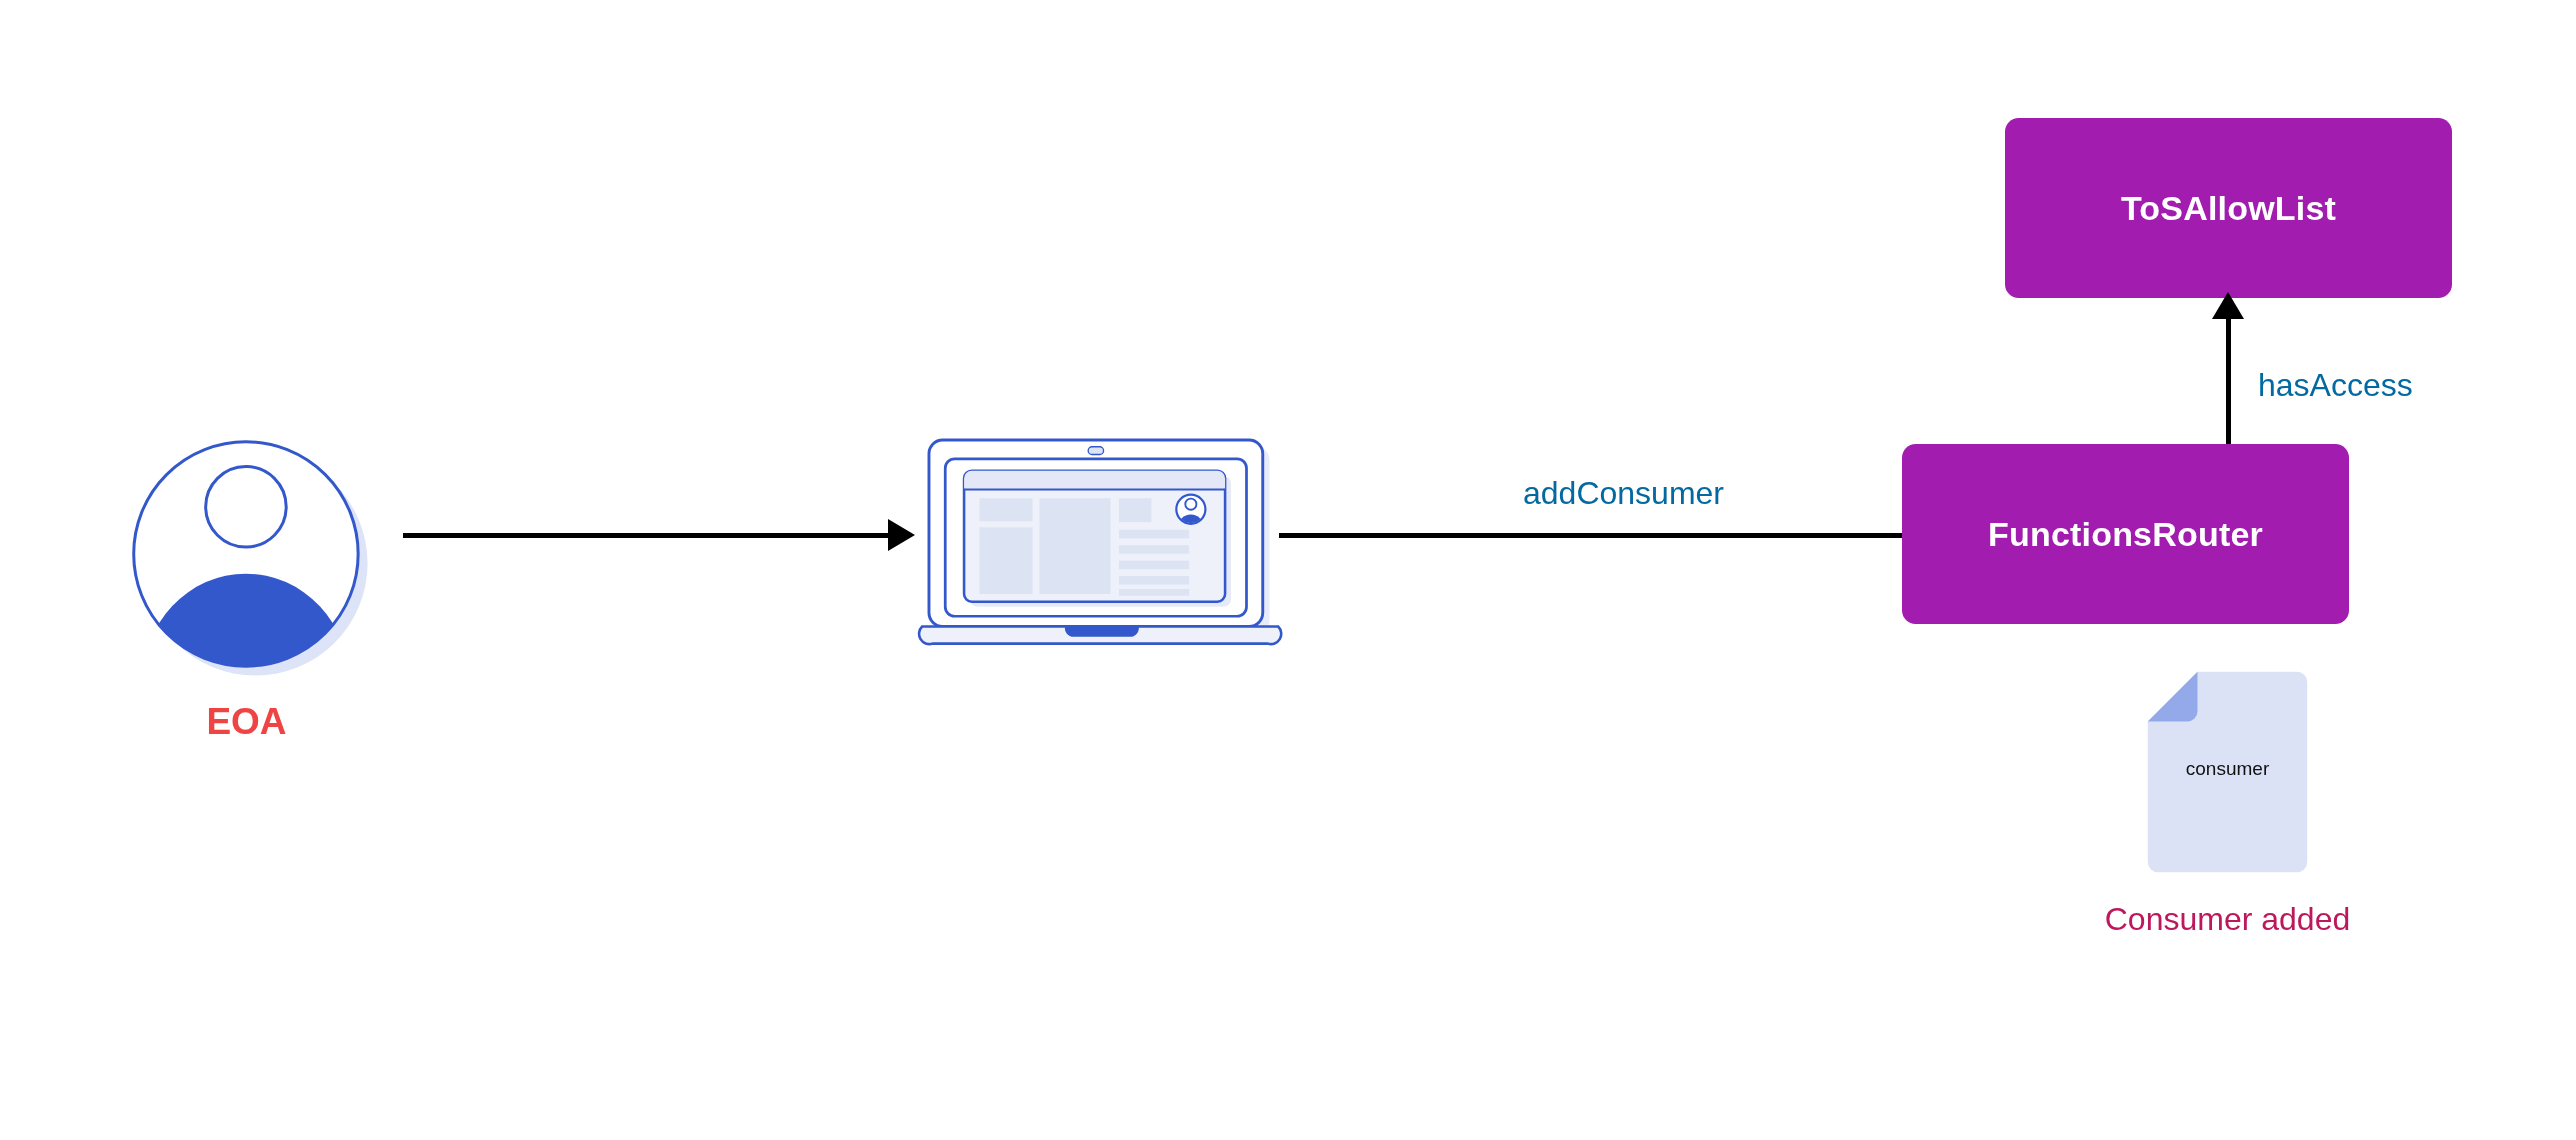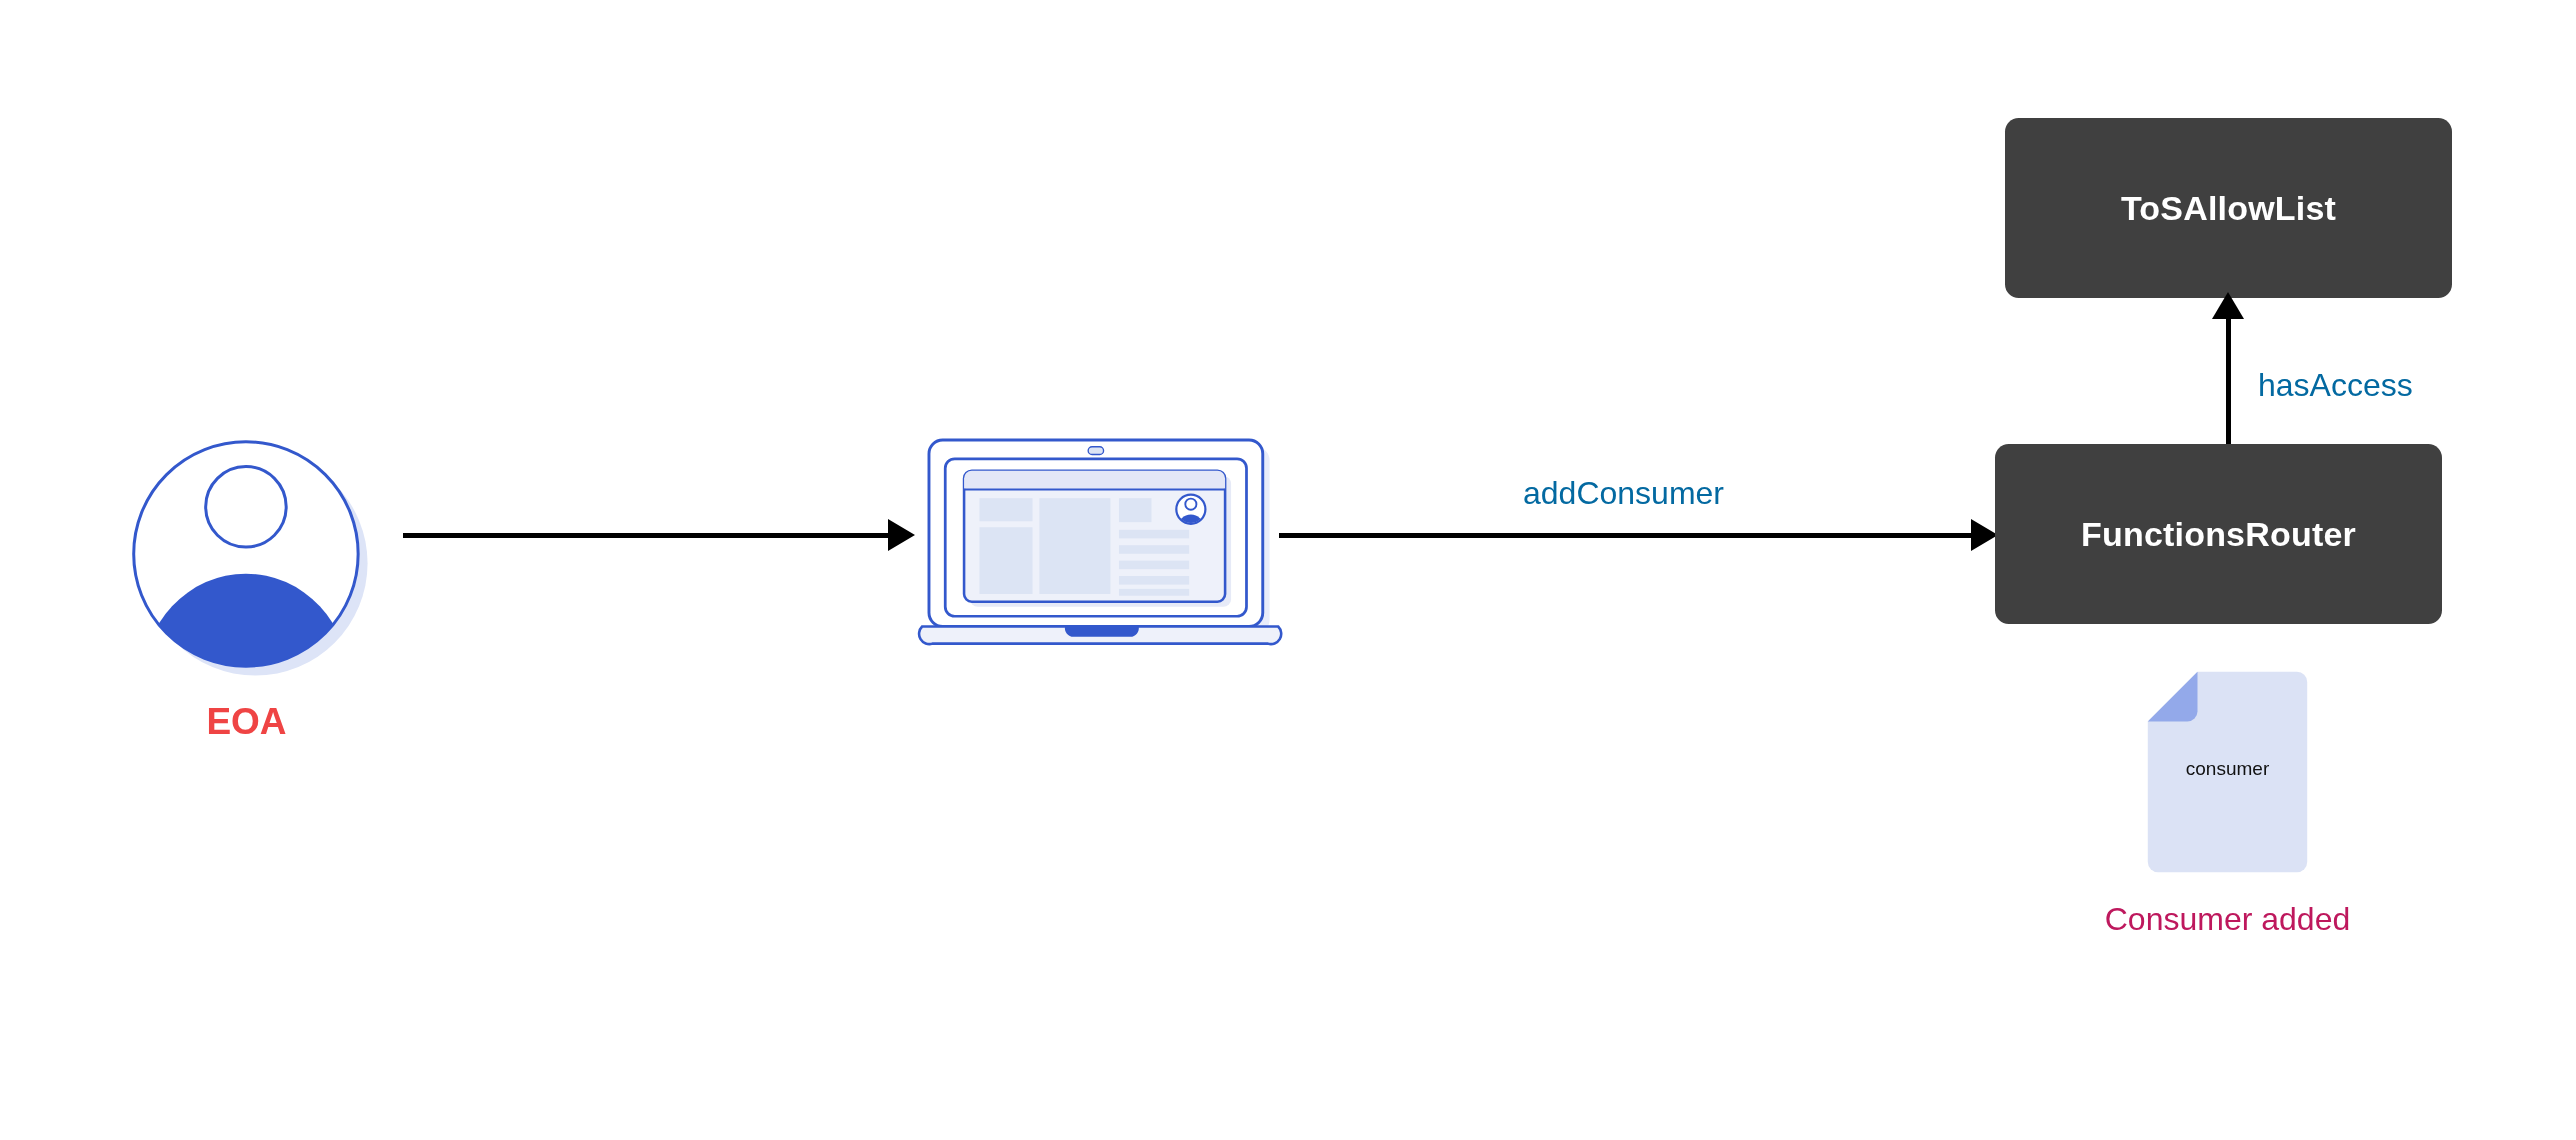--- a/index.html
+++ b/index.html
@@ -9,30 +9,30 @@
     overflow:hidden;
     -webkit-font-smoothing:antialiased;
   }
   #canvas{position:relative;width:2576px;height:1140px;background:#ffffff;}
 
   .abs{position:absolute;}
 
   
   .node-box{
     position:absolute;
-    background:#404040;
+    background:#a21caf;
     border-radius:13.7px;
     display:flex;align-items:center;justify-content:center;
     color:#ffffff;
     font-weight:bold;
     letter-spacing:0.2px;
     box-sizing:border-box;
   }
   #box-tosallowlist{left:2005px;top:118px;width:447px;height:180px;font-size:34px;}
-  #box-functionsrouter{left:1995px;top:444px;width:447px;height:180px;font-size:34px;}
+  #box-functionsrouter{left:1902px;top:444px;width:447px;height:180px;font-size:34px;}
 
   
   .arrow-line-h{position:absolute;height:5.1px;background:#000000;}
   .arrow-head-right{
     position:absolute;width:0;height:0;
     border-top:16.3px solid transparent;
     border-bottom:16.3px solid transparent;
     border-left:27.4px solid #000000;
   }
   .arrow-line-v{position:absolute;width:5.1px;background:#000000;}

